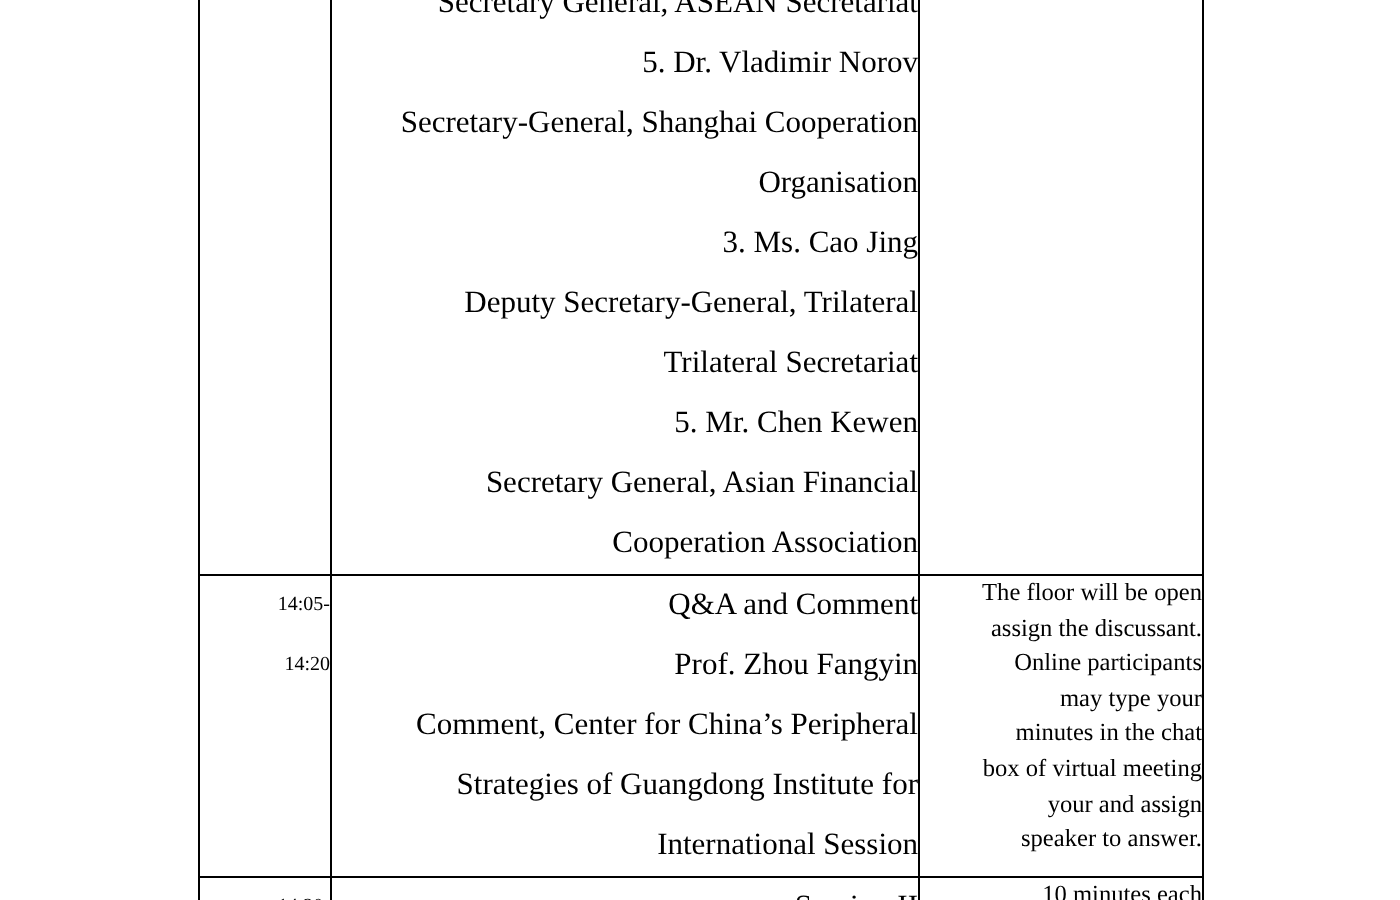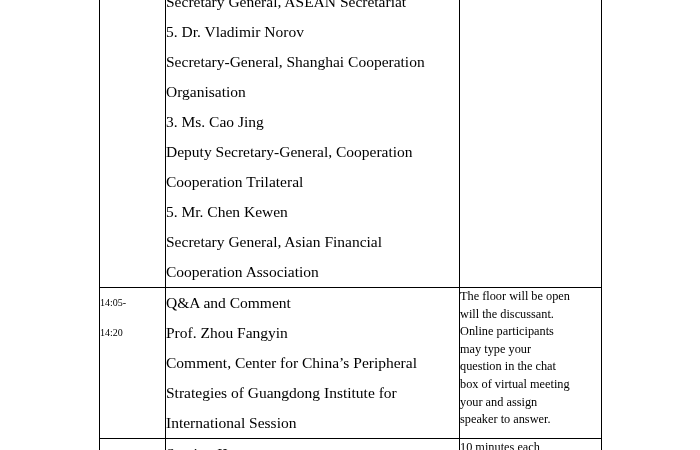--- a/index.html
+++ b/index.html
@@ -12,20 +12,21 @@
     height: 450px;
     overflow: hidden;
     font-family: "Liberation Serif", serif;
     color: #000000;
   }
   .page {
     position: relative;
     width: 628px;
     height: 450px;
     background: #ffffff;
+    text-align: right;
   }
   table.agenda {
     position: absolute;
     left: 99px;
     top: -14px;
     border-collapse: collapse;
     table-layout: fixed;
     width: 502px;
   }
   table.agenda td {
@@ -74,45 +75,45 @@
     </colgroup>
     <tbody>
       <tr class="row-top">
         <td class="cell-time"></td>
         <td class="cell-item">
           <span class="ln">Secretary General, ASEAN Secretariat</span>
           <span class="ln">5. Dr. Vladimir Norov</span>
           <span class="ln">Secretary-General, Shanghai Cooperation</span>
           <span class="ln">Organisation</span>
           <span class="ln">3. Ms. Cao Jing</span>
-          <span class="ln">Deputy Secretary-General, Cooperation</span>
-          <span class="ln">Cooperation Trilateral</span>
+          <span class="ln">Deputy Secretary-General, Trilateral</span>
+          <span class="ln">Trilateral Secretariat</span>
           <span class="ln">5. Mr. Chen Kewen</span>
           <span class="ln">Secretary General, Asian Financial</span>
           <span class="ln">Cooperation Association</span>
         </td>
         <td class="cell-note blank-note"></td>
       </tr>
 
       <tr>
         <td class="cell-time">14:05-
 14:20</td>
         <td class="cell-item">
           <span class="ln">Q&amp;A and Comment</span>
           <span class="ln">Prof. Zhou Fangyin</span>
           <span class="ln">Comment, Center for China’s Peripheral</span>
           <span class="ln">Strategies of Guangdong Institute for</span>
           <span class="ln">International Session</span>
         </td>
         <td class="cell-note">
           <span class="ln">The floor will be open</span>
-          <span class="ln">will the discussant.</span>
+          <span class="ln">assign the discussant.</span>
           <span class="ln">Online participants</span>
           <span class="ln">may type your</span>
-          <span class="ln">question in the chat</span>
+          <span class="ln">minutes in the chat</span>
           <span class="ln">box of virtual meeting</span>
           <span class="ln">your and assign</span>
           <span class="ln">speaker to answer.</span>
         </td>
       </tr>
 
       <tr>
         <td class="cell-time">14:20-</td>
         <td class="cell-item">
           <span class="ln">Session II</span>

